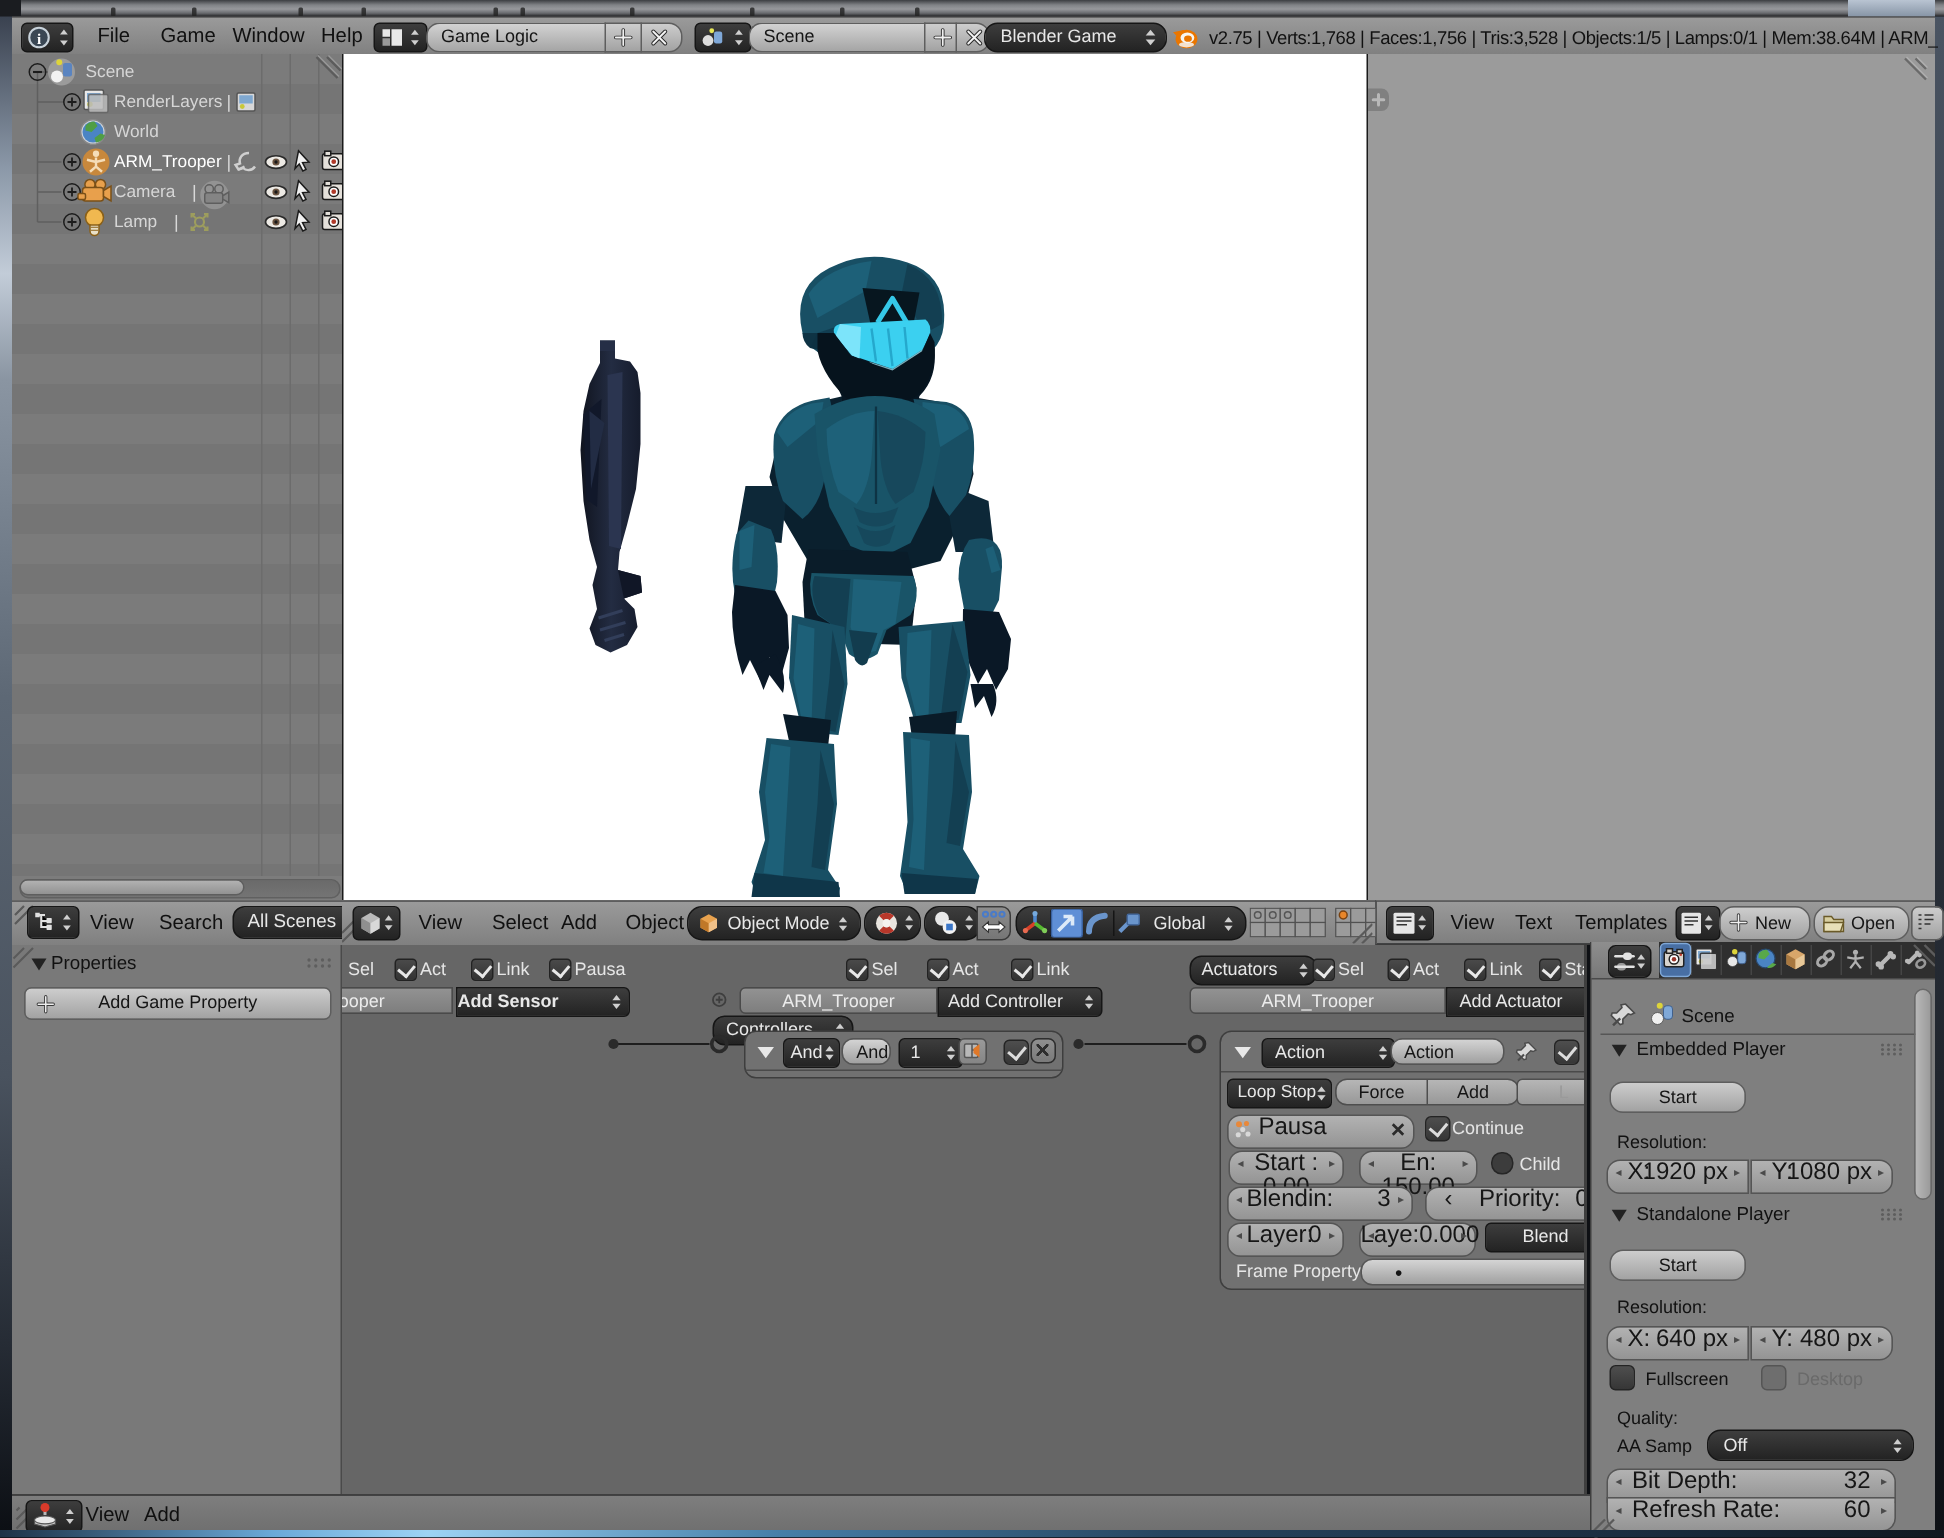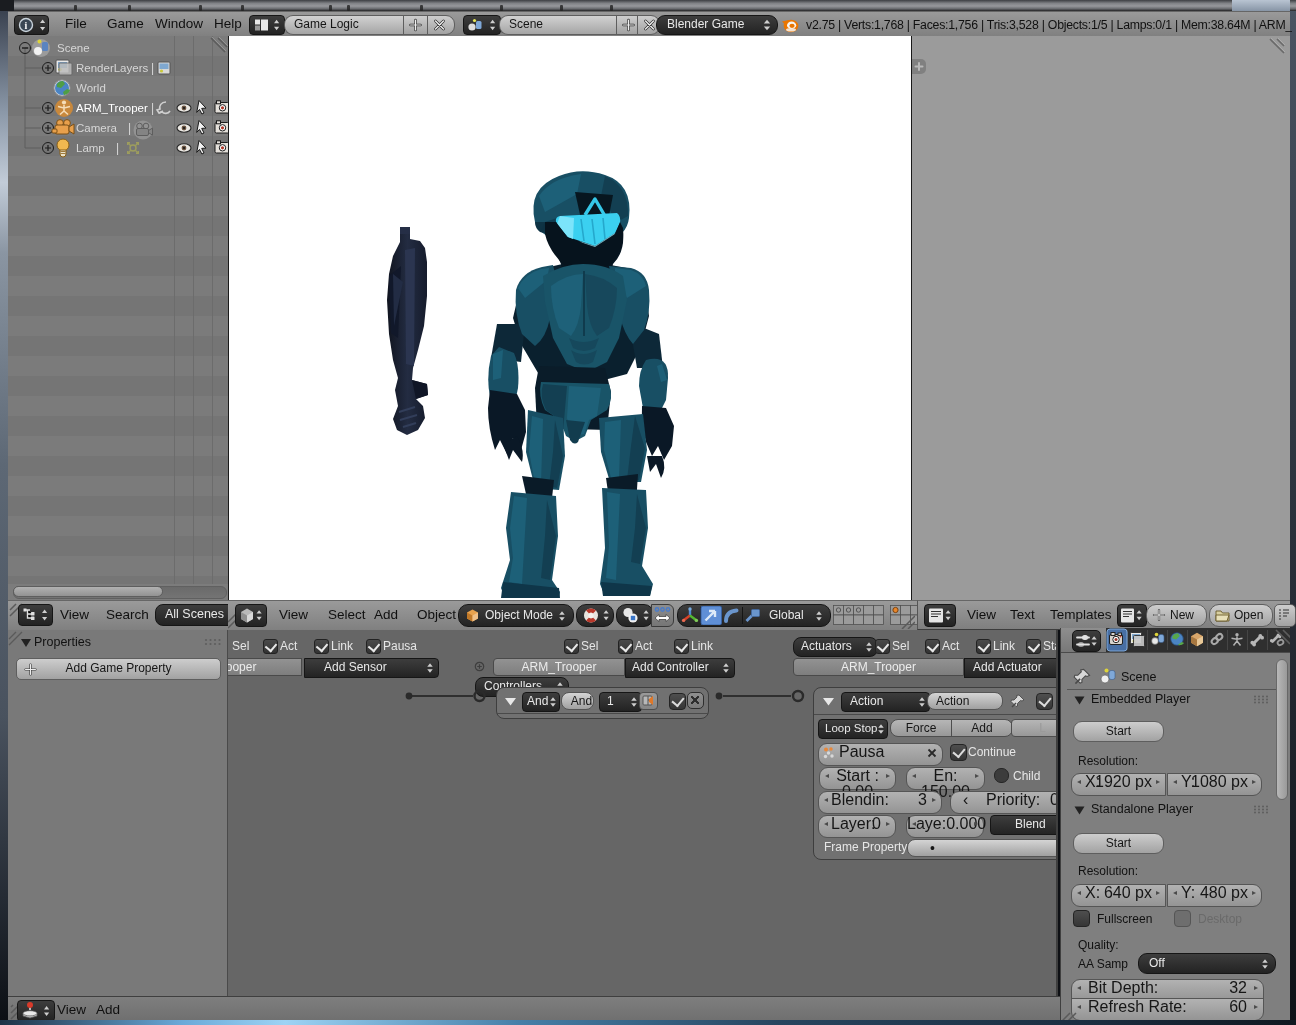--- a/index.html
+++ b/index.html
@@ -664,21 +664,21 @@
  <div class="cbx" style="left:647px;top:9px;"></div>
     <div class="wtxt" style="position:absolute;left:664px;top:9px;">Sel</div>
  <div class="cbx" style="left:697px;top:9px;"></div>
     <div class="wtxt" style="position:absolute;left:714px;top:9px;">Act</div>
  <div class="cbx" style="left:748px;top:9px;"></div>
     <div class="wtxt" style="position:absolute;left:765px;top:9px;">Link</div>
  <div class="cbx" style="left:798px;top:9px;"></div>
     <div class="wtxt" style="position:absolute;left:815px;top:9px;">Stat</div>
 
  <div class="namef" style="left:-92px;top:28px;width:166px;">ARM_Trooper</div>
- <div class="dk" style="left:76px;top:28px;width:114px;height:18px;line-height:17px;padding-left:19px;border-radius:0 4px 4px 0;">Add Sensor<svg class="updn" width="7" height="12" viewBox="0 0 8 14" style="right:4px;">
+ <div class="dk" style="left:76px;top:28px;width:114px;height:18px;line-height:17px;padding-left:0;border-radius:0 4px 4px 0;font-weight:bold;">Add Sensor<svg class="updn" width="7" height="12" viewBox="0 0 8 14" style="right:4px;">
         <path d="M0.8 5.6 L4 1.6 7.2 5.6z" fill="#cfcfcf"></path>
         <path d="M0.8 8.4 L4 12.4 7.2 8.4z" fill="#cfcfcf"></path>
       </svg></div>
  <svg class="abs" style="left:246px;top:31px;" width="11" height="11" viewBox="0 0 11 11">
       <circle cx="5.5" cy="5.5" r="4.2" fill="none" stroke="#3e3e3e" stroke-width="1.2"></circle>
       <path d="M5.5 3.2v4.6M3.2 5.5h4.6" stroke="#3e3e3e" stroke-width="1.2"></path>
     </svg>
  <div class="namef" style="left:265px;top:28px;width:132px;border-radius:4px 0 0 4px;">ARM_Trooper</div>
  <div class="dk" style="left:397px;top:28px;width:102px;height:18px;line-height:17px;padding-left:6px;border-radius:0 4px 4px 0;">Add Controller<svg class="updn" width="7" height="12" viewBox="0 0 8 14" style="right:4px;">
         <path d="M0.8 5.6 L4 1.6 7.2 5.6z" fill="#cfcfcf"></path>

